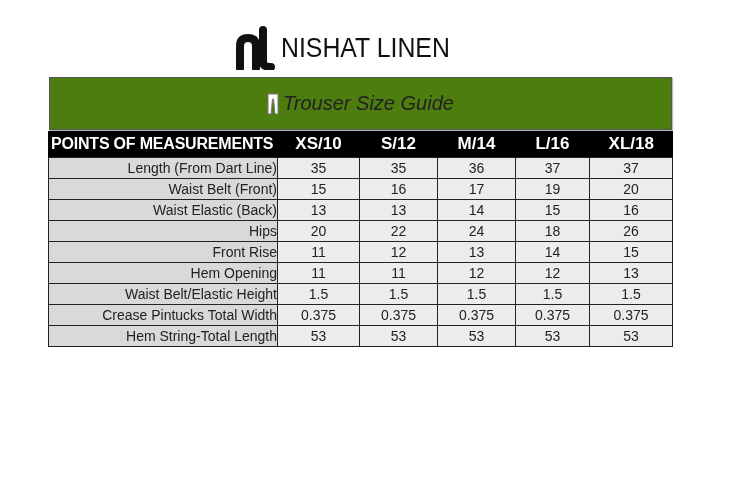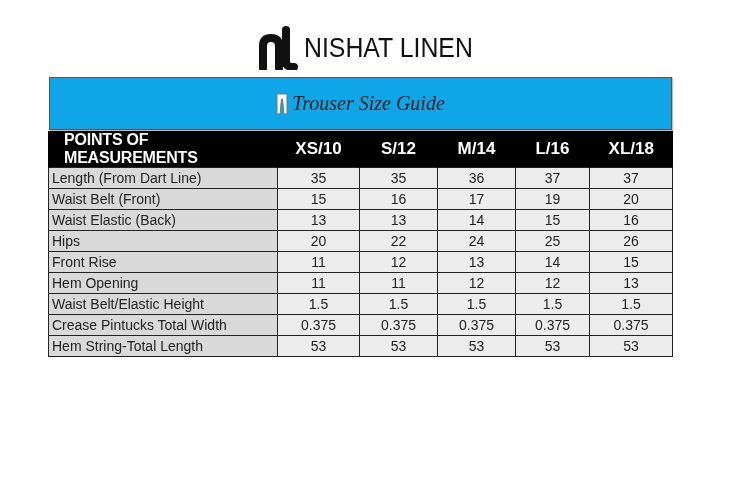--- a/index.html
+++ b/index.html
@@ -1,30 +1,30 @@
 <!DOCTYPE html>
 <html><head>
   <meta charset="utf-8">
   <style>
     html, body { margin: 0; padding: 0; background: #ffffff; }
     body { width: 734px; height: 486px; position: relative; overflow: hidden;
            font-family: "Liberation Sans", "DejaVu Sans", sans-serif; color: #111; }
-    .logo { position: absolute; left: 258px; top: 26px; height: 44px; display: flex; align-items: center; }
+    .logo { position: absolute; left: 235px; top: 26px; height: 44px; display: flex; align-items: center; }
     .logo-mark { width: 40px; height: 44px; position: relative; margin-right: 6px; }
     .logo-text { font-size: 27px; letter-spacing: 0px; color: #111; font-family: "Liberation Sans Narrow", "Liberation Sans", sans-serif; transform: scaleX(0.92); transform-origin: left center; }
     .title-box { position: absolute; left: 49px; top: 77px; width: 621px; height: 51px; border: 1px solid #555;
-                 box-shadow: 1px 1px 1px #bbb; display: flex; align-items: center; justify-content: center; background: #0ea5e9; font-family: Liberation Serif, serif; }
+                 box-shadow: 1px 1px 1px #bbb; display: flex; align-items: center; justify-content: center; background: #4d7c0f; }
     .title-inner { display: flex; align-items: center; }
     .trouser-icon { width: 12px; height: 22px; margin-right: 4px; }
     .title-text { font-style: italic; font-size: 20px; color: #222; }
     table.size { position: absolute; left: 48px; top: 131px; border-collapse: collapse; table-layout: fixed; width: 624px; }
     table.size th { background: #000; color: #fff; font-weight: bold; height: 26px; font-size: 17px; padding: 0; text-align: center; border-left: 1px solid #000; }
-    table.size th.lbl { text-align: left; padding-left: 15px; font-size: 16px; letter-spacing: -0.2px; }
+    table.size th.lbl { text-align: left; padding-left: 2px; font-size: 16px; letter-spacing: -0.2px; }
     table.size td { height: 20px; border: 1px solid #222; font-size: 14px; padding: 0; text-align: center; background: #ececec; color: #222; }
-    table.size td.lbl { text-align: left; padding-left: 3px; background: #d9d9d9; }
+    table.size td.lbl { text-align: right; padding-left: 3px; background: #d9d9d9; }
   </style>
 </head>
 <body>
 
 <div class="logo">
   <svg class="logo-mark" viewBox="0 0 40 44">
     <path d="M5 42 V20 Q5 12 13 12 Q21 12 21 20 V42" fill="none" stroke="#111" stroke-width="8" stroke-linecap="round"></path>
     <path d="M28 4 V36 Q28 41 36 41" fill="none" stroke="#111" stroke-width="8" stroke-linecap="round"></path>
   </svg>
   <span class="logo-text">NISHAT LINEN</span>
@@ -81,21 +81,21 @@
         <td>13</td>
         <td>14</td>
         <td>15</td>
         <td>16</td>
       </tr>
       <tr>
         <td class="lbl">Hips</td>
         <td>20</td>
         <td>22</td>
         <td>24</td>
-        <td>25</td>
+        <td>18</td>
         <td>26</td>
       </tr>
       <tr>
         <td class="lbl">Front Rise</td>
         <td>11</td>
         <td>12</td>
         <td>13</td>
         <td>14</td>
         <td>15</td>
       </tr>

